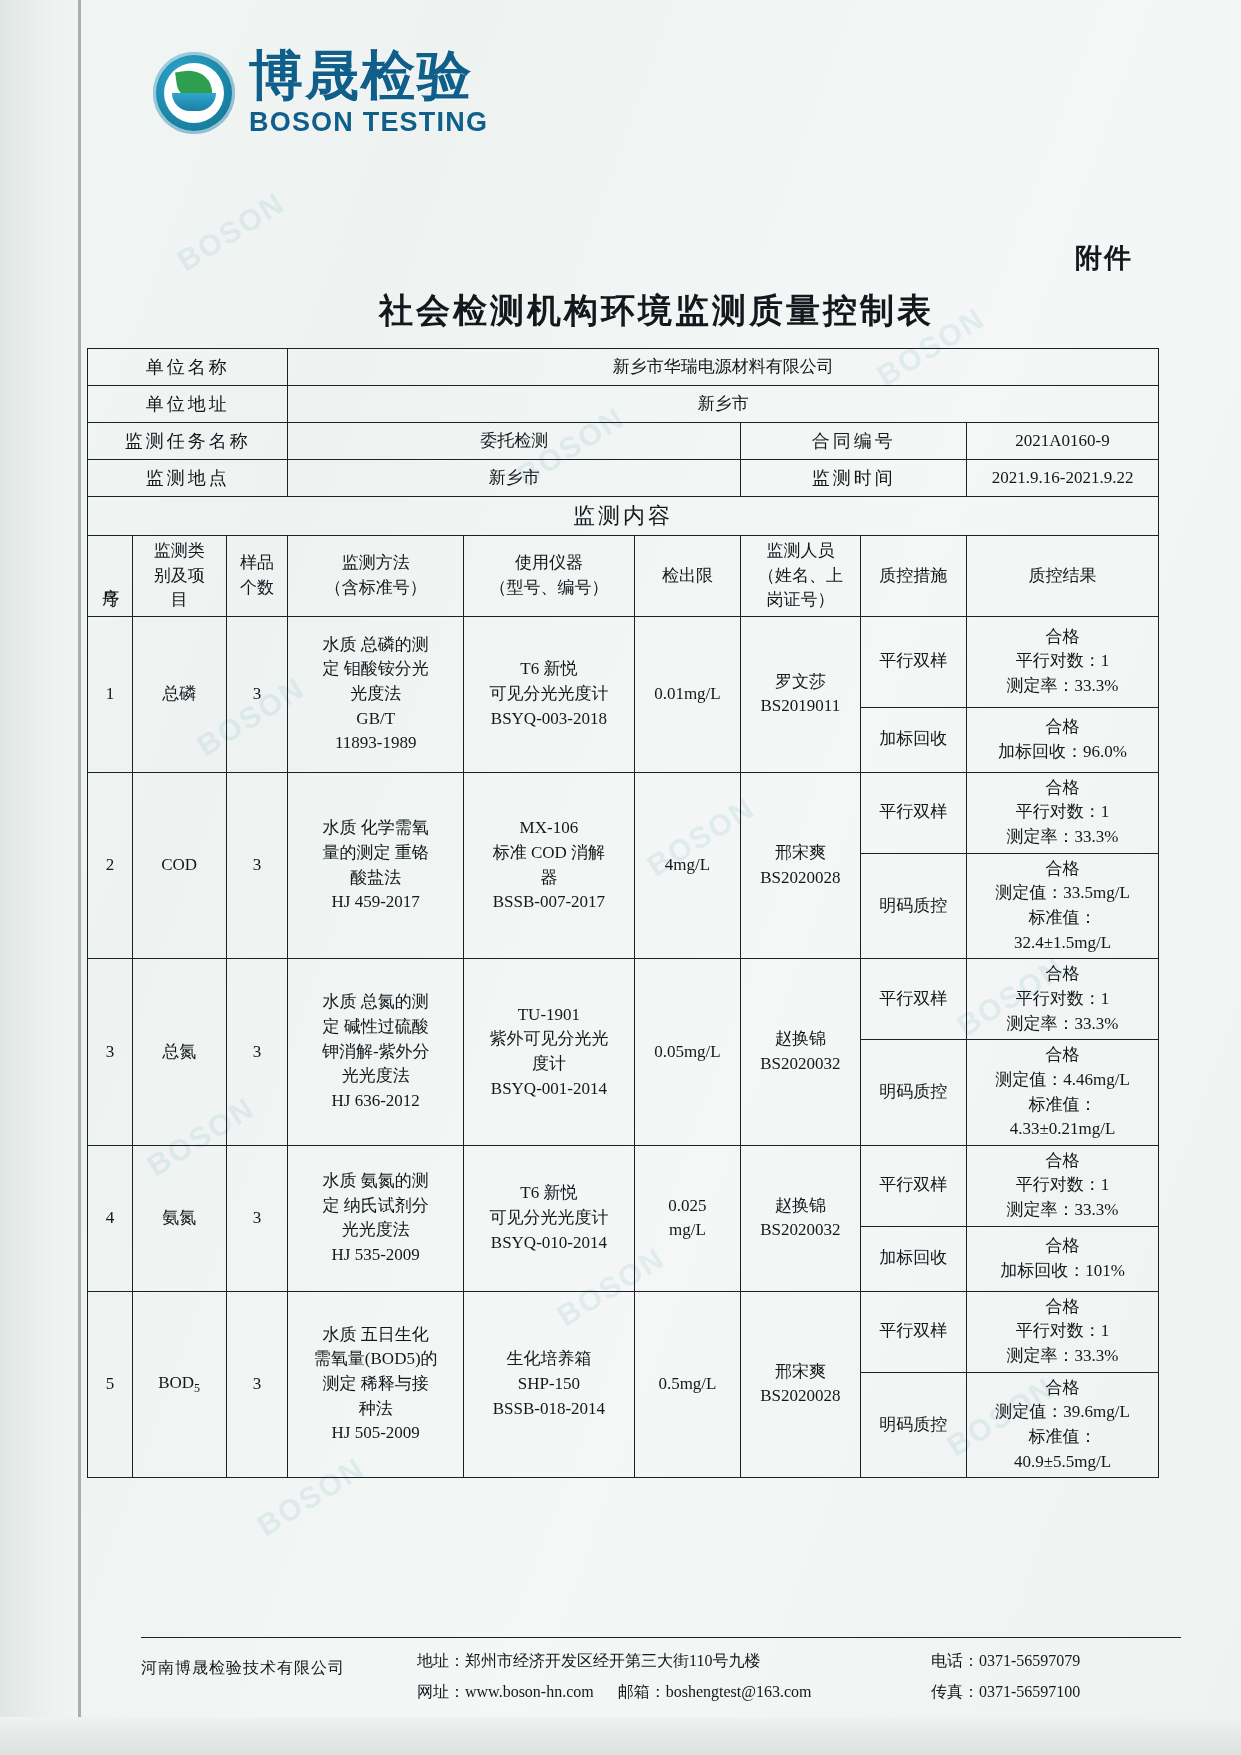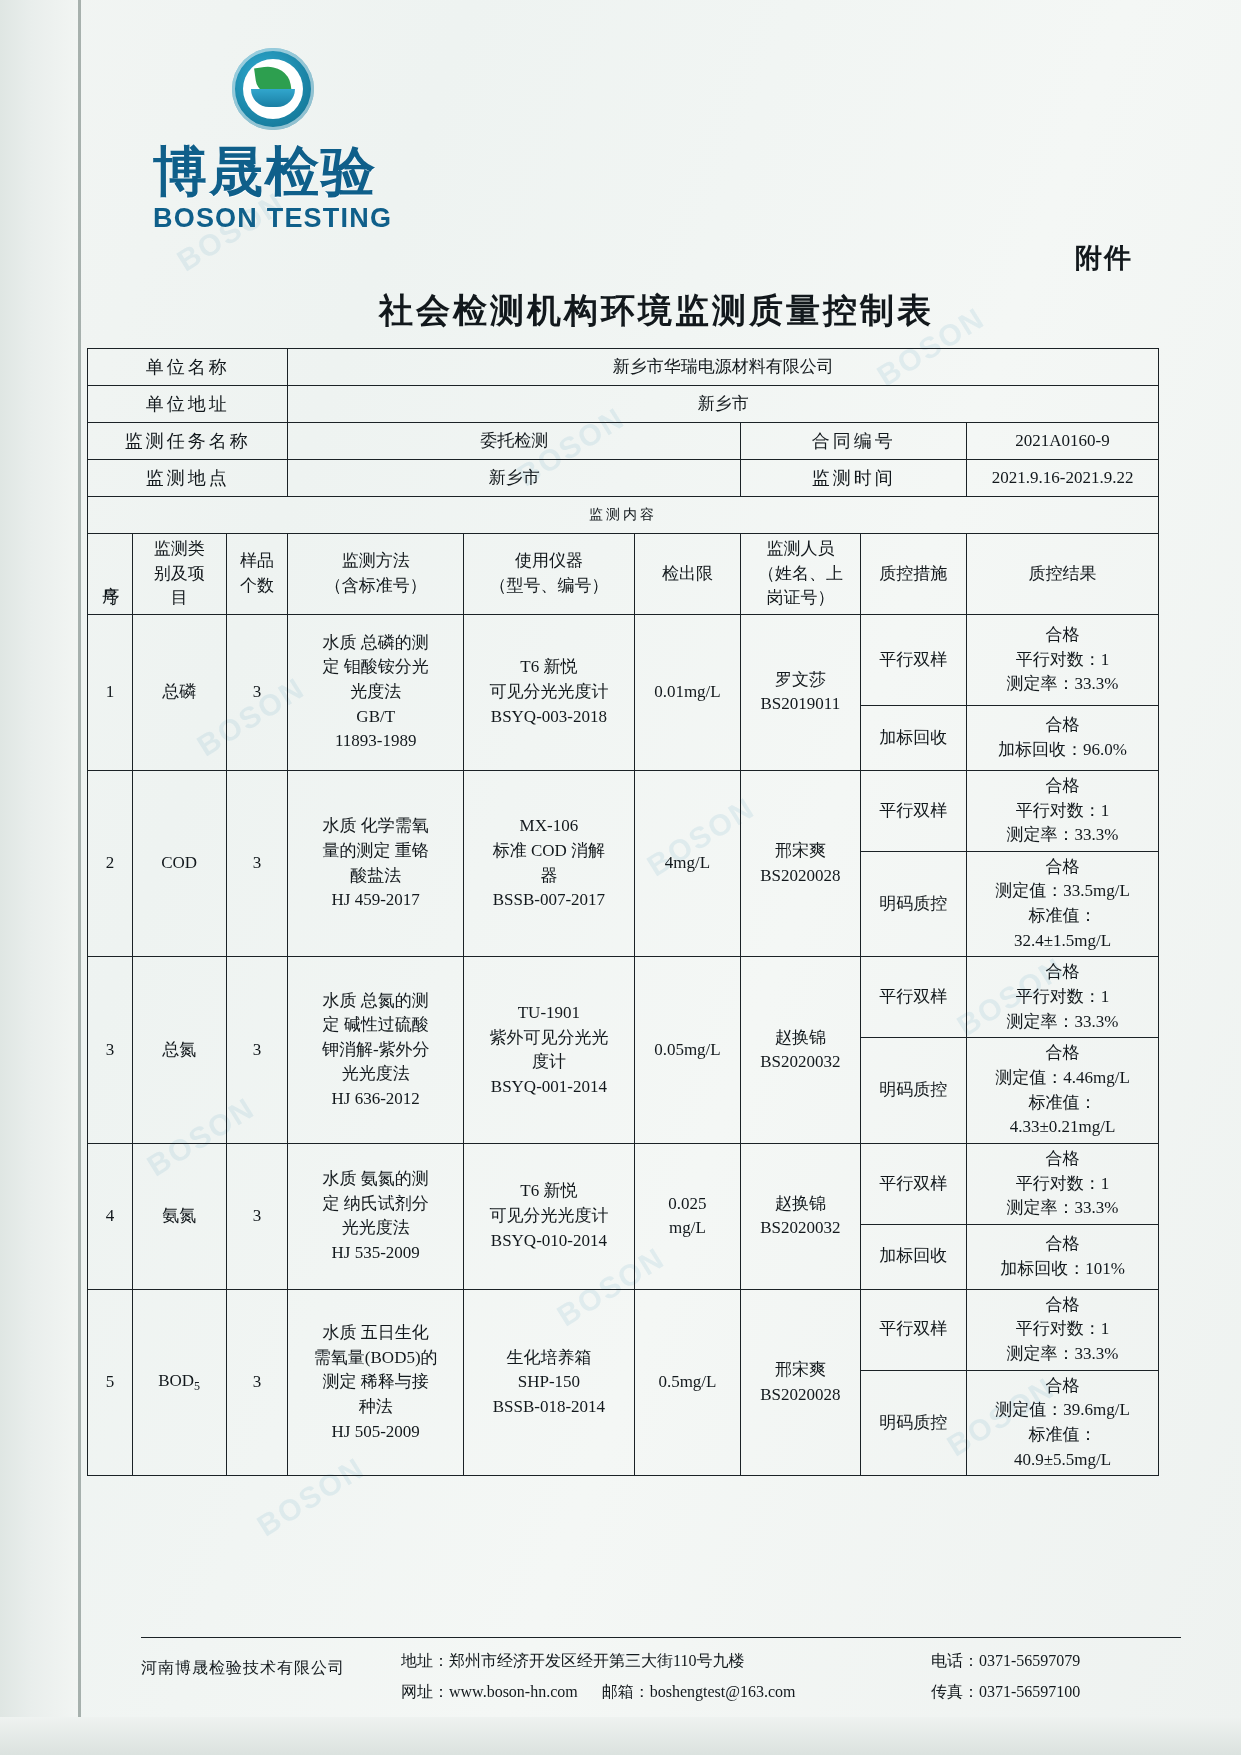--- a/index.html
+++ b/index.html
@@ -42,21 +42,20 @@
   }
 
   
   .logo-block {
     position: absolute;
     left: 72px;
     top: 48px;
     display: flex;
     align-items: center;
     gap: 14px;
-    flex-direction: column;
   }
   .logo-mark {
     width: 82px;
     height: 82px;
     border-radius: 50%;
     background: radial-gradient(circle at 38% 34%, #2fa9cf 0%, #1b86a8 55%, #0f6d8c 100%);
     position: relative;
     box-shadow: inset 0 0 0 3px #ffffff88;
   }
   .logo-mark .inner {
@@ -143,21 +142,21 @@
   }
   table.main td {
     border: 1.3px solid #1b2226;
     padding: 3px 4px;
     text-align: center;
     vertical-align: middle;
     line-height: 1.45;
   }
   .lbl { letter-spacing: 3px; font-size: 18px; }
   .h-row td { height: 30px; }
-  .content-hdr { letter-spacing: 3px; font-size: 14px; }
+  .content-hdr { letter-spacing: 3px; font-size: 22px; }
   .col-hdr td {
     font-size: 17px;
     line-height: 1.3;
     padding: 6px 2px;
   }
   .vtext {
     writing-mode: vertical-rl;
     text-orientation: upright;
     letter-spacing: 3px;
     margin: 0 auto;
@@ -176,21 +175,21 @@
     bottom: 48px;
     font-size: 16px;
   }
   .footer .rule {
     border-top: 1.4px solid #1b2226;
     margin-bottom: 8px;
   }
   .footer-grid {
     display: flex;
     align-items: flex-start;
-    gap: 0;
+    gap: 16px;
   }
   .footer-company {
     width: 260px;
     padding-top: 12px;
     font-size: 16px;
     letter-spacing: 1px;
   }
   .footer-mid {
     flex: 1;
     line-height: 1.9;

